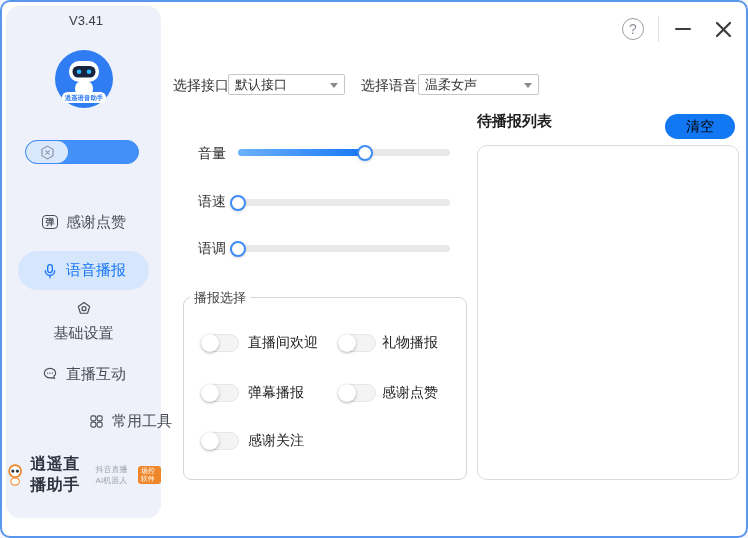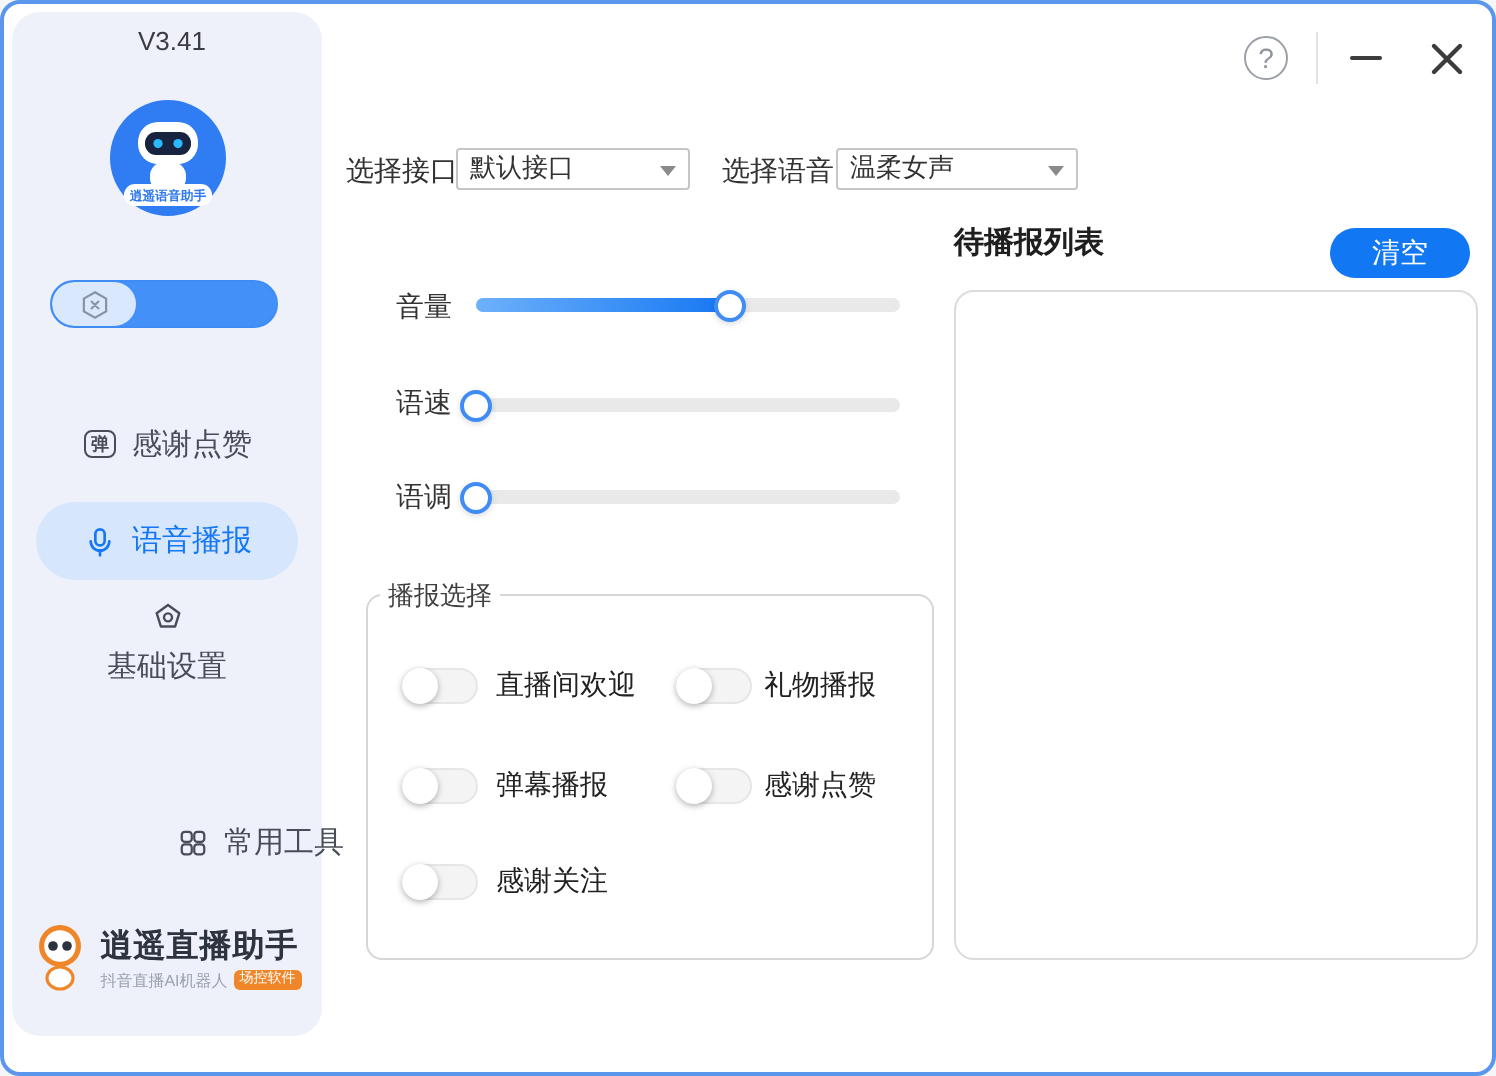--- a/index.html
+++ b/index.html
@@ -11,54 +11,54 @@
   .version{position:absolute;left:15px;top:7px;font-size:13px;color:#3c3c42;margin-left:48px;}
   .logo{position:absolute;left:50%;top:44px;transform:translateX(-50%);width:58px;height:58px;}
   .main-toggle{position:absolute;left:19px;top:134px;width:114px;height:24px;border:1px solid #3f8cf7;border-radius:13px;display:flex;overflow:hidden;cursor:pointer;background:#4391f8;}
   .main-toggle .knob{width:42px;height:100%;background:#d9e8fd;border-radius:12px;display:flex;align-items:center;justify-content:center;}
   .menu-item{position:absolute;left:0;width:100%;height:26px;display:flex;align-items:center;justify-content:center;gap:7px;color:#484d57;font-size:15px;cursor:pointer;}
   .menu-item .mi-icon{display:flex;align-items:center;justify-content:center;width:18px;height:18px;color:#484d57;}
   .menu-item.active-pill{left:12px;width:131px;height:39px;background:#d6e6fd;border-radius:20px;color:#1677f5;}
   .menu-item.active-pill .mi-icon{color:#1677f5;}
   .danmaku-box{display:flex;align-items:center;justify-content:center;width:16px;height:14px;border:1.5px solid currentColor;border-radius:4px;font-size:9px;font-weight:bold;line-height:1;}
   .footer{position:absolute;left:0;bottom:22px;width:100%;display:flex;align-items:center;justify-content:center;gap:6px;}
-  .brand-col{display:flex;flex-direction:column;gap:1px;}
+  .brand-col{display:flex;flex-direction:row;gap:1px;}
   .brand-name{font-size:16px;font-weight:800;color:#2e3340;letter-spacing:.5px;}
   .brand-sub{display:flex;align-items:center;gap:3px;}
   .brand-sub-text{font-size:8px;color:#9aa2ad;}
   .brand-badge{font-size:7px;color:#fff;background:#f0862a;border-radius:3px;padding:1px 3px;line-height:1.2;}
 
   
   .help-btn{position:absolute;left:620px;top:16px;width:22px;height:22px;border:1.6px solid #9aa0a6;border-radius:50%;color:#8f959b;font-size:14px;display:flex;align-items:center;justify-content:center;cursor:pointer;background:#fff;}
   .tb-divider{position:absolute;left:656px;top:14px;width:1px;height:26px;background:#e2e2e2;}
   .min-btn{position:absolute;left:671px;top:17px;width:20px;height:20px;display:flex;align-items:center;justify-content:center;cursor:pointer;}
   .min-btn i{display:block;width:16px;height:2.5px;background:#3c3c3c;border-radius:1px;}
   .close-btn{position:absolute;left:710px;top:16px;width:22px;height:22px;display:flex;align-items:center;justify-content:center;cursor:pointer;color:#3c3c3c;}
 
   
   .sel-label{position:absolute;font-size:14px;color:#333;top:75px;}
-  .select{position:absolute;top:72px;height:21px;border:1px solid #c6c6c6;border-radius:2px;background:#fff;display:flex;align-items:flex-start;padding:0 18px 0 6px;font-size:13px;color:#333;cursor:pointer;}
+  .select{position:absolute;top:72px;height:21px;border:1px solid #c6c6c6;border-radius:2px;background:#fff;display:flex;align-items:center;padding:0 18px 0 6px;font-size:13px;color:#333;cursor:pointer;}
   .select .arrow{position:absolute;right:6px;top:8px;width:0;height:0;border-left:4.5px solid transparent;border-right:4.5px solid transparent;border-top:5.5px solid #8a8a8a;}
 
   
   .slider-label{position:absolute;left:196px;font-size:14px;color:#333;}
   .slider{position:absolute;left:236px;width:212px;height:7px;background:#e9e9e9;border-radius:4px;cursor:pointer;}
   .slider .fill{position:absolute;left:0;top:0;height:100%;border-radius:4px;background:linear-gradient(90deg,#6db1fa,#1677f3);}
   .slider .handle{position:absolute;top:50%;transform:translateY(-50%);width:16px;height:16px;background:#fff;border:2px solid #3f8cf7;border-radius:50%;box-shadow:0 1px 3px rgba(0,0,0,.15);}
 
   
   .fieldset{position:absolute;left:181px;top:295px;width:284px;height:183px;border:1px solid #d6d6d6;border-radius:8px;}
   .legend{position:absolute;left:6px;top:-9px;background:#fff;padding:0 4px;font-size:13px;color:#3f3f3f;}
   .toggle{position:absolute;width:38px;height:18px;background:#f4f4f4;border:1px solid #e6e6e6;border-radius:10px;cursor:pointer;}
   .toggle .tknob{position:absolute;left:-1px;top:-1px;width:18px;height:18px;background:#fff;border-radius:50%;box-shadow:0 1px 3px rgba(0,0,0,.3);}
   .toggle-label{position:absolute;font-size:14px;color:#222;line-height:18px;}
 
   
   .queue-title{position:absolute;left:475px;top:110px;font-size:15px;font-weight:bold;color:#1f1f1f;}
-  .clear-btn{position:absolute;left:663px;top:112px;width:70px;height:25px;background:#1277f2;color:#ffffff;font-size:14px;border:none;border-radius:13px;cursor:pointer;display:flex;align-items:center;justify-content:center;font-family:inherit;text-align:center;}
+  .clear-btn{position:absolute;left:663px;top:112px;width:70px;height:25px;background:#1277f2;color:#000000;font-size:14px;border:none;border-radius:13px;cursor:pointer;display:flex;align-items:center;justify-content:center;font-family:inherit;text-align:center;}
   .queue-box{position:absolute;left:475px;top:143px;width:262px;height:335px;border:1px solid #dcdcdc;border-radius:10px;background:#fff;}
 </style>
 </head>
 <body>
 
 <div class="window">
 
   <div class="sidebar">
     <div class="version">V3.41</div>
 
@@ -103,20 +103,31 @@
     <div class="menu-item" style="top:303px;flex-direction:column;">
       <span class="mi-icon">
         <svg width="16" height="16" viewBox="0 0 24 24">
           <path d="M12 2.2l8.5 6.2-3.2 10h-10.6l-3.2-10z" fill="none" stroke="currentColor" stroke-width="1.8" stroke-linejoin="round"></path>
           <circle cx="12" cy="11.5" r="3" fill="none" stroke="currentColor" stroke-width="1.8"></circle>
         </svg>
       </span>
       <span>基础设置</span>
     </div>
 
+    <div class="menu-item" style="top:355px;">
+      <span class="mi-icon">
+        <svg width="16" height="16" viewBox="0 0 24 24">
+          <path d="M12 3.5c-4.7 0-8.5 3.2-8.5 7.2s3.8 7.2 8.5 7.2c.9 0 1.8-.1 2.6-.4l4.2 1.2-1-3.4c1.7-1.3 2.7-3 2.7-4.6 0-4-3.8-7.2-8.5-7.2z" fill="none" stroke="currentColor" stroke-width="1.7" stroke-linejoin="round"></path>
+          <circle cx="8.5" cy="10.7" r="1" fill="currentColor"></circle>
+          <circle cx="12" cy="10.7" r="1" fill="currentColor"></circle>
+          <circle cx="15.5" cy="10.7" r="1" fill="currentColor"></circle>
+        </svg>
+      </span>
+      <span>直播互动</span>
+    </div>
 
     <div class="menu-item" style="top:402px;margin-left:46px;">
       <span class="mi-icon">
         <svg width="15" height="15" viewBox="0 0 24 24">
           <rect x="3" y="3" width="8" height="8" rx="2.5" fill="none" stroke="currentColor" stroke-width="1.8"></rect>
           <rect x="13" y="3" width="8" height="8" rx="2.5" fill="none" stroke="currentColor" stroke-width="1.8"></rect>
           <rect x="3" y="13" width="8" height="8" rx="2.5" fill="none" stroke="currentColor" stroke-width="1.8"></rect>
           <rect x="13" y="13" width="8" height="8" rx="2.5" fill="none" stroke="currentColor" stroke-width="1.8"></rect>
         </svg>
       </span>

